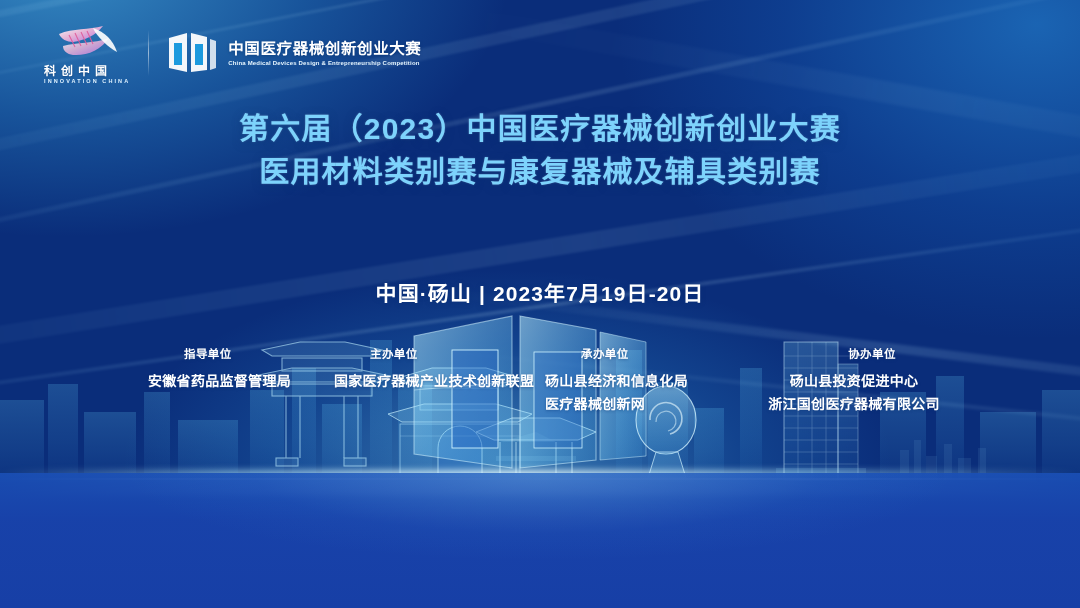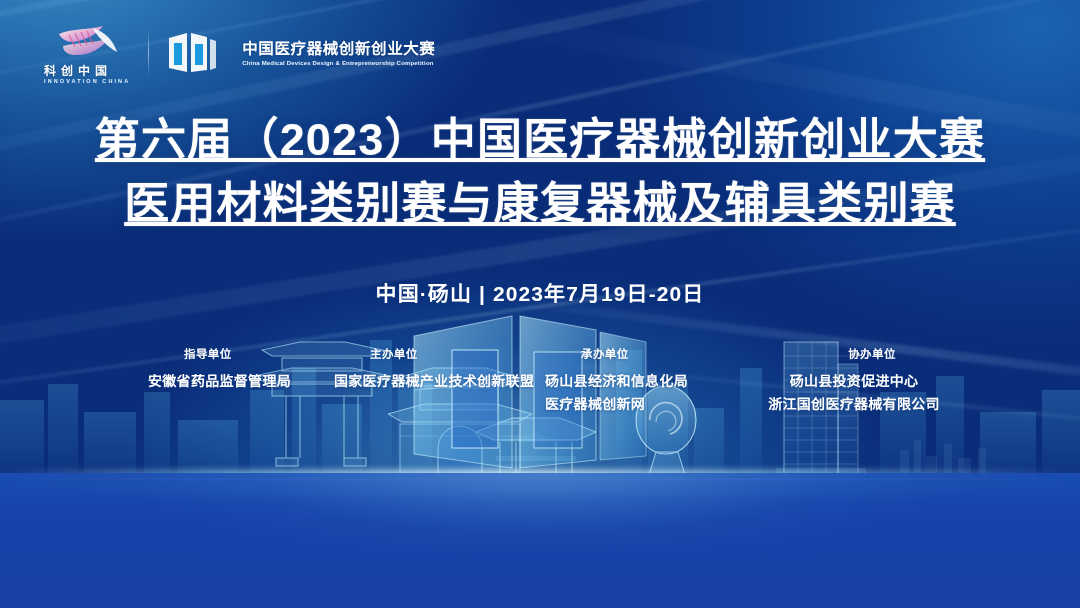--- a/index.html
+++ b/index.html
@@ -145,47 +145,46 @@
     font-weight:700; text-shadow:0 1px 2px rgba(0,40,90,.4);
   }
   .logo-kc-en {
     font-size:5.5px; color:#dff2ff; letter-spacing:2.1px;
     margin-top:2px; font-weight:700;
   }
   .logo-div {
     width:1px; height:46px;
     background:linear-gradient(180deg, rgba(255,255,255,0) 0%, rgba(255,255,255,.55) 50%, rgba(255,255,255,0) 100%);
   }
-  .logo-ct { display:flex; align-items:center; gap:25px; }
+  .logo-ct { display:flex; align-items:center; gap:11px; }
   .logo-ct-mark { width:50px; height:46px; }
   .logo-ct-text { line-height:1; }
   .logo-ct-cn {
     font-size:15.5px; font-weight:700; color:#ffffff;
     letter-spacing:.6px; white-space:nowrap;
     text-shadow:0 1px 3px rgba(0,45,100,.45);
   }
   .logo-ct-en {
     font-size:6px; color:#e7f6ff; letter-spacing:.18px;
     margin-top:4px; white-space:nowrap; font-weight:700;
   }
 
   
   .title-block {
     position:absolute; top:108px; left:0; right:0;
     text-align:center;
   }
   .title-line {
-    font-size:45px;
+    font-size:30px;
     font-weight:700;
-    color:#ffffff;
+    color:#7dd3fc;
     letter-spacing:1.2px;
     line-height:1.42;
     white-space:nowrap;
     text-shadow: 0 2px 10px rgba(8,48,110,.45), 0 0 2px rgba(255,255,255,.25);
-    text-decoration: underline;
   }
 
   .subtitle {
     position:absolute; top:277px; left:0; right:0;
     text-align:center;
     font-size:21px;
     font-weight:700;
     color:#ffffff;
     letter-spacing:1.1px;
     text-shadow:0 1px 5px rgba(8,48,110,.4);

